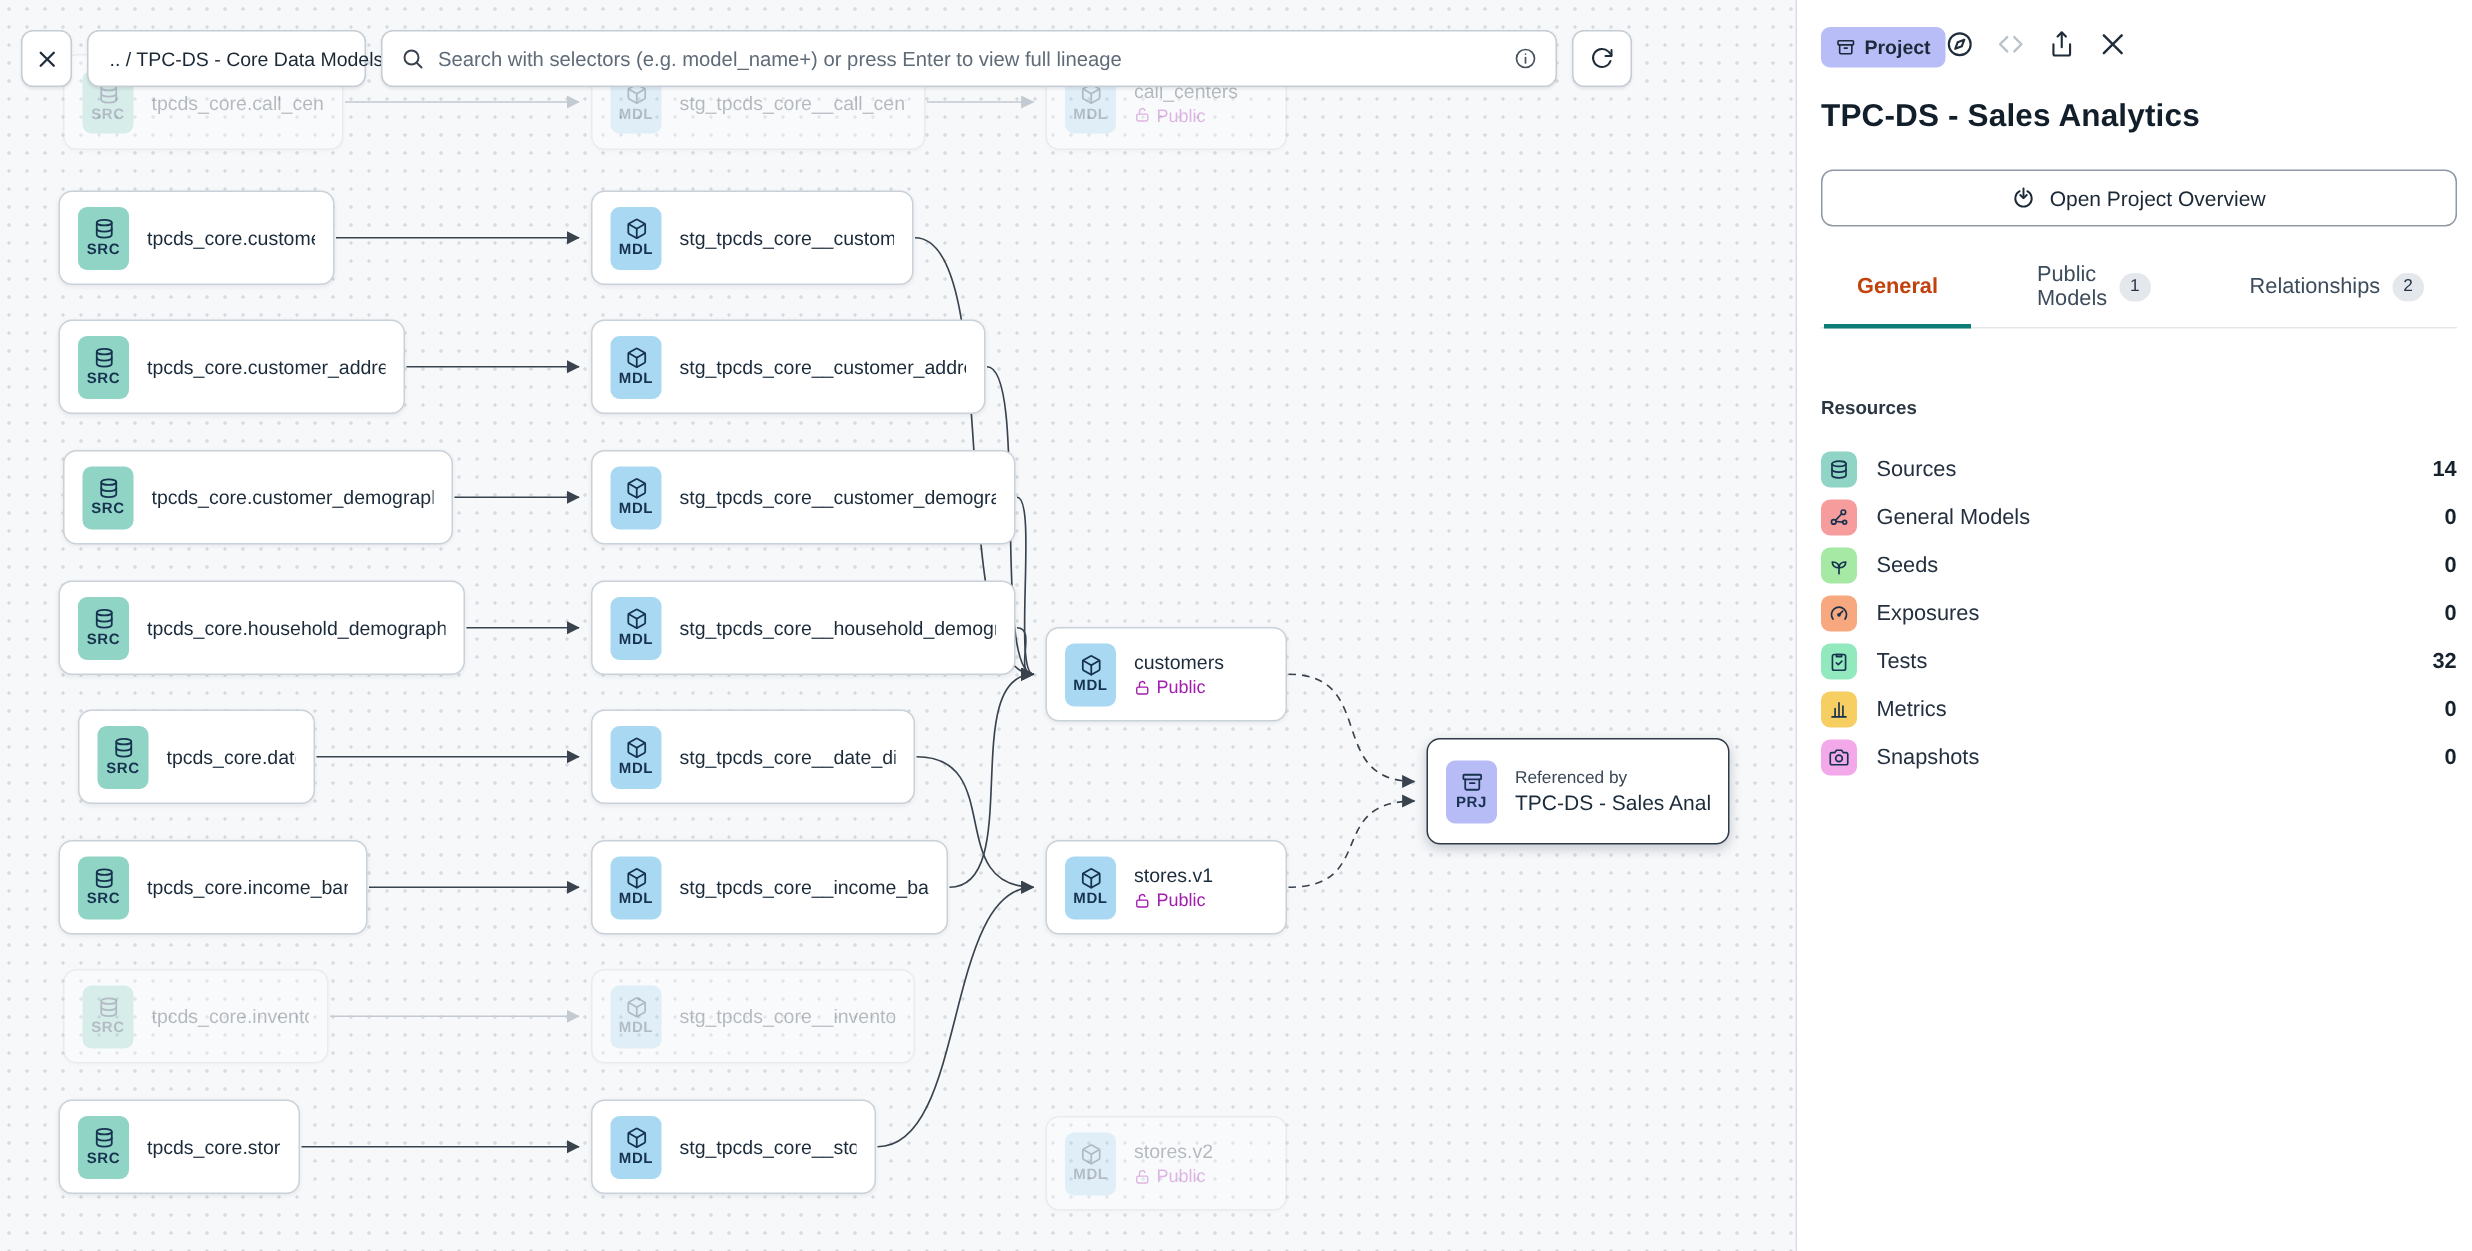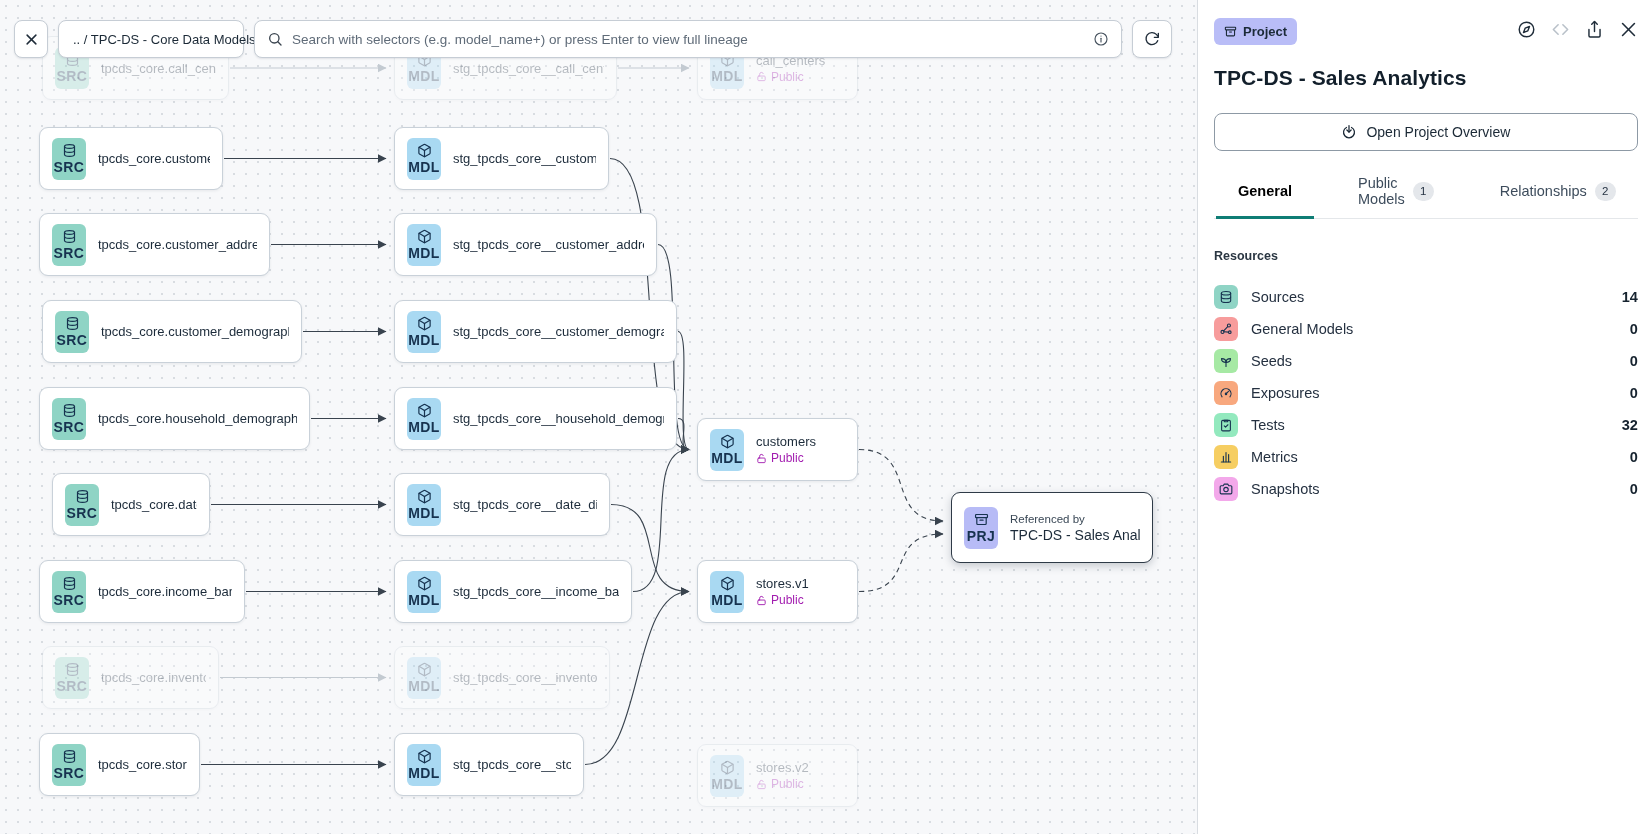--- a/index.html
+++ b/index.html
@@ -24,51 +24,51 @@
     display:flex; align-items:center; padding:0 12px; gap:12px; cursor:pointer;
   }
   .node.faded { opacity:.3; }
   .node.selected { border:1.8px solid #2e3a47; box-shadow:0 3px 8px rgba(22,38,54,.22); }
   .tile {
     flex:0 0 34px; width:34px; height:42px; border-radius:6px;
     display:flex; flex-direction:column; align-items:center; justify-content:center; gap:1px;
     color:#16324f;
   }
   .tile svg { width:15px; height:15px; }
-  .tile .kind { font-size:14px; font-weight:700; letter-spacing:.4px; }
+  .tile .kind { font-size:10px; font-weight:700; letter-spacing:.4px; }
   .nlabels { display:flex; flex-direction:column; justify-content:center; gap:2px; min-width:0; }
   .nlabel { font-size:13px; color:#1c2b3a; white-space:nowrap; overflow:hidden; }
   .nsub { display:flex; align-items:center; gap:4px; font-size:12px; color:#a21caf; }
   .nsub svg { width:11px; height:11px; }
   .npre { font-size:11.5px; color:#3a4856; }
   .node.selected .nlabel { font-size:14px; }
 
   
-  #topbar { position:absolute; left:14px; top:20px; width:1158px; display:flex; gap:10px; z-index:5; }
+  #topbar { position:absolute; left:14px; top:20px; width:1074px; display:flex; gap:10px; z-index:5; }
   .bar-box {
     background:#fff; border:1px solid #c6cdd5; border-radius:8px; height:38px;
     box-shadow:0 1px 2px rgba(27,41,54,.10); display:flex; align-items:center;
   }
   #close-lineage { width:34px; justify-content:center; cursor:pointer; color:#1f2c39; }
   #close-lineage svg { width:15px; height:15px; }
   #crumb { width:186px; padding:0 14px; font-size:13px; color:#1b2936; white-space:nowrap; cursor:pointer; }
   #searchbox { flex:1; padding:0 12px; gap:9px; }
   #searchbox svg { width:16px; height:16px; color:#39434e; flex:0 0 auto; }
   #searchbox input { flex:1; border:none; outline:none; font-size:13.5px; color:#1b2936; font-family:inherit; background:transparent; }
   #searchbox input::placeholder { color:#5f6b78; }
   #searchbox .info { color:#46525e; }
   #refresh { width:40px; justify-content:center; cursor:pointer; color:#1f2c39; }
   #refresh svg { width:16px; height:16px; }
 
   
   #panel {
     flex:1; background:#fff; border-left:1px solid #d9dde2; height:834px;
     padding:18px 18px 0 16px; position:relative;
   }
-  .panel-top { display:flex; align-items:flex-start; justify-content:space-between; }
+  .panel-top { display:flex; align-items:flex-start; justify-content:flex-start; }
   .proj-badge {
     display:inline-flex; align-items:center; gap:6px; background:#b9bdf7; border-radius:6px;
     height:27px; padding:0 10px; font-size:13px; font-weight:700; color:#1b2a38;
   }
   .proj-badge svg { width:13px; height:13px; }
   .panel-icons { display:flex; align-items:center; gap:15px; padding-top:2px; }
   .panel-icons .pic { width:19px; height:19px; color:#1f2c39; cursor:pointer; }
   .panel-icons .pic.disabled { color:#b9c1c9; cursor:default; }
   .panel-icons svg { width:100%; height:100%; }
 
@@ -77,24 +77,24 @@
 
   .overview-btn {
     margin-top:22px; width:100%; height:38px; background:#fff; border:1px solid #8d99a5; border-radius:8px;
     display:flex; align-items:center; justify-content:center; gap:9px;
     font-size:14px; color:#1b2936; font-family:inherit; cursor:pointer;
   }
   .overview-btn svg { width:16px; height:16px; }
 
   .tabs { margin-top:24px; display:flex; gap:22px; border-bottom:1px solid #e4e7ea; padding-left:2px; }
   .tab { display:flex; align-items:center; gap:8px; padding:0 22px 9px; font-size:14.5px; color:#3d4c5c; cursor:pointer; border-bottom:3px solid transparent; margin-bottom:-1px; }
-  .tab.active { color:#000000; font-weight:700; border-bottom-color:#0e7d75; }
+  .tab.active { color:#c2410c; font-weight:700; border-bottom-color:#0e7d75; }
   .tab .pill { background:#e4e7eb; color:#273444; border-radius:999px; min-width:21px; height:19px; display:flex; align-items:center; justify-content:center; font-size:11.5px; font-weight:400; padding:0 6px; }
 
-  .resources-h { margin-top:30px; font-size:12.5px; font-weight:700; color:#2a3642; }
+  .resources-h { margin-top:46px; font-size:12.5px; font-weight:700; color:#2a3642; }
   .res-list { list-style:none; margin-top:18px; }
   .res-row { height:32px; display:flex; align-items:center; gap:13px; cursor:pointer; }
   .res-tile { flex:0 0 24px; width:24px; height:24px; border-radius:6px; display:flex; align-items:center; justify-content:center; color:#16324f; }
   .res-tile svg { width:14px; height:14px; }
   .res-label { flex:1; font-size:14.5px; color:#243040; }
   .res-count { font-size:14.5px; font-weight:700; color:#16232f; }
 </style>
 </head>
 <body>
 

